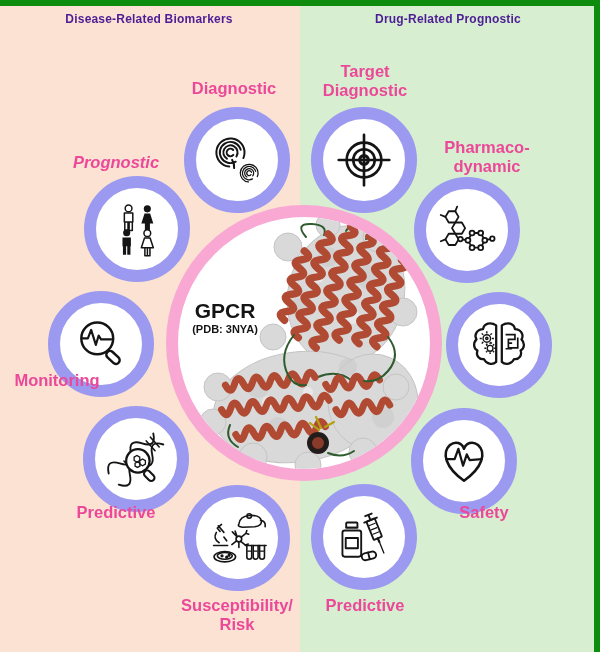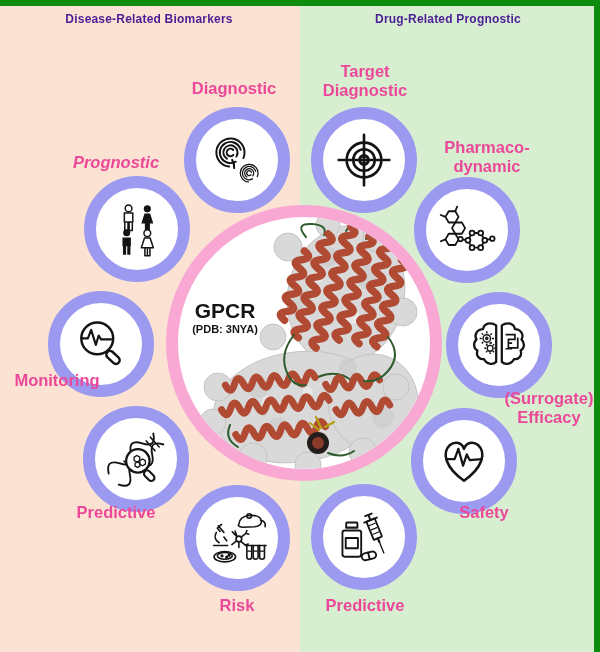--- a/index.html
+++ b/index.html
@@ -322,30 +322,27 @@
   <div class="node-label" style="left:116px;top:153px;font-style:italic;">
     <span>Prognostic</span>
   </div>
   <div class="node-label" style="left:487px;top:138px;">
     <span>Pharmaco-</span>
     <span>dynamic</span>
   </div>
   <div class="node-label" style="left:57px;top:371px;">
     <span>Monitoring</span>
   </div>
-  <div class="node-label" style="left:549px;top:389px;">
-    <span>(Surrogate)</span>
-    <span>Efficacy</span>
-  </div>
   <div class="node-label" style="left:116px;top:503px;">
     <span>Predictive</span>
   </div>
   <div class="node-label" style="left:484px;top:503px;">
     <span>Safety</span>
   </div>
   <div class="node-label" style="left:237px;top:596px;">
+    <span>Susceptibility/</span>
     <span>Risk</span>
   </div>
   <div class="node-label" style="left:365px;top:596px;">
     <span>Predictive</span>
   </div>
 
 </div>
 
 </body></html>

